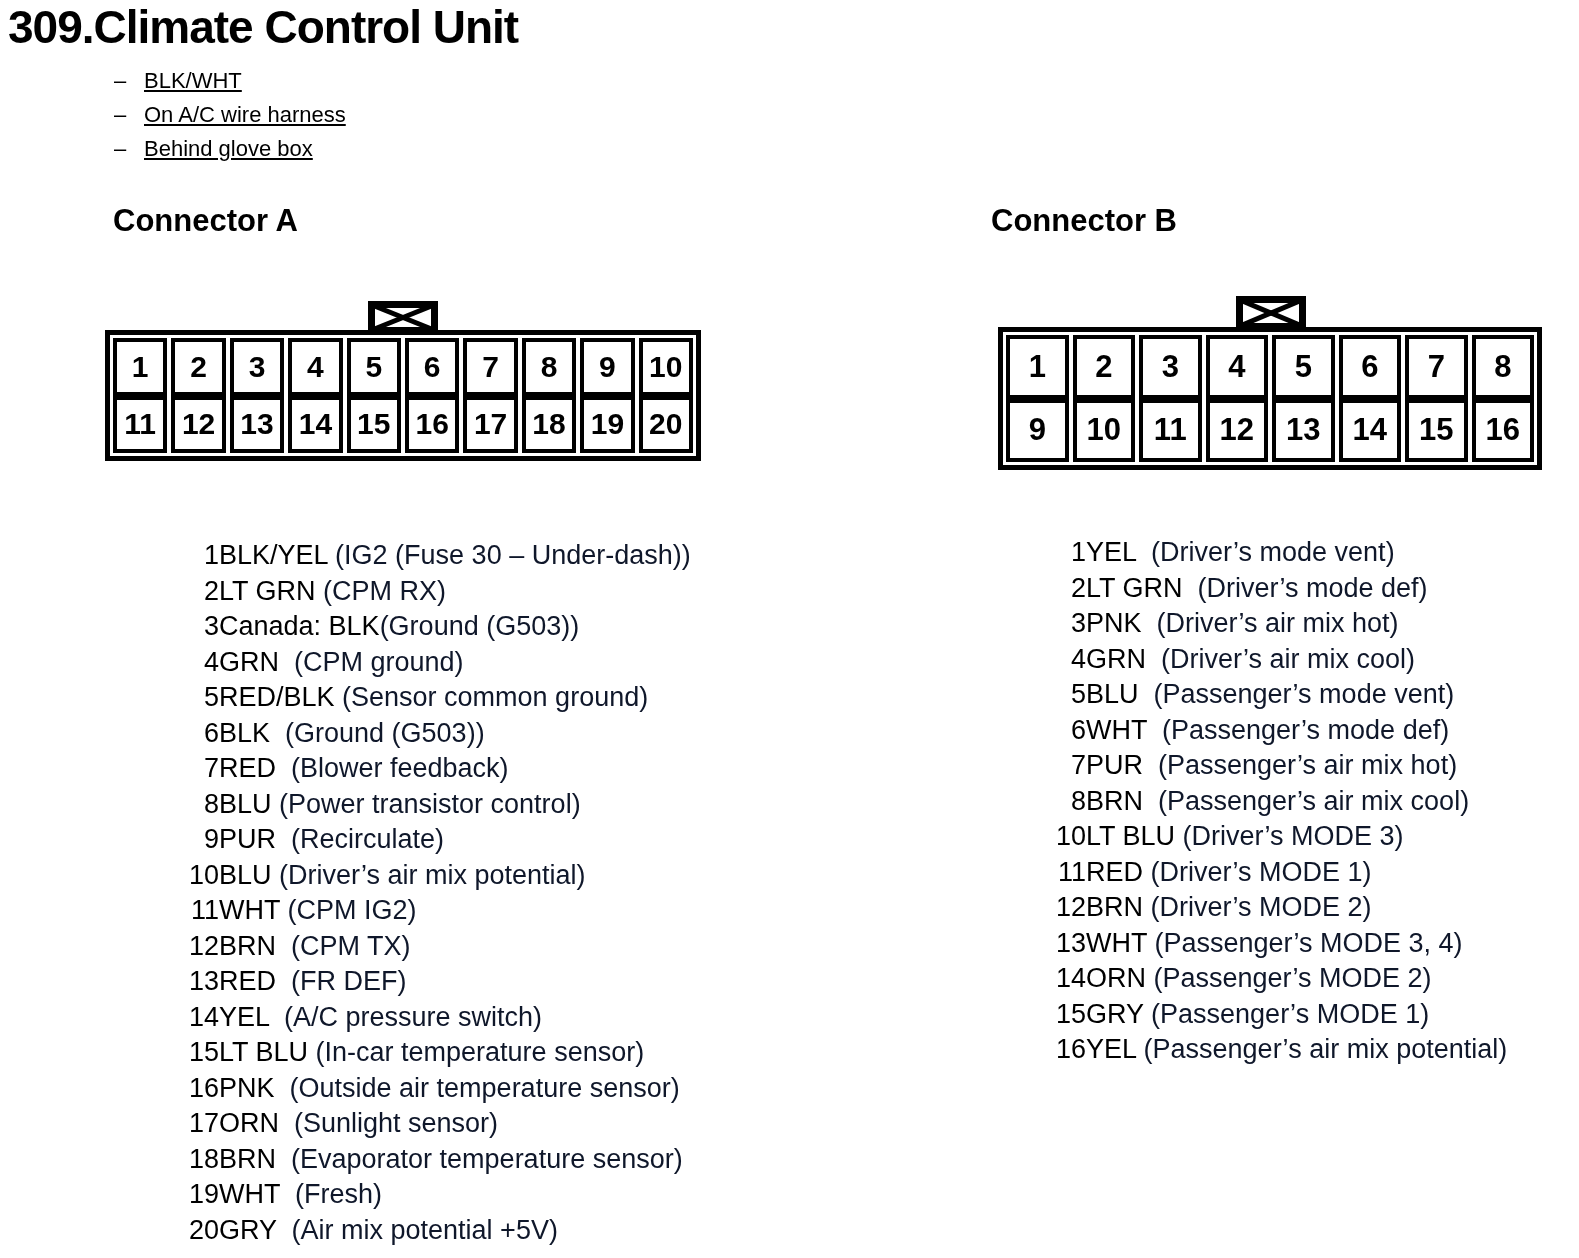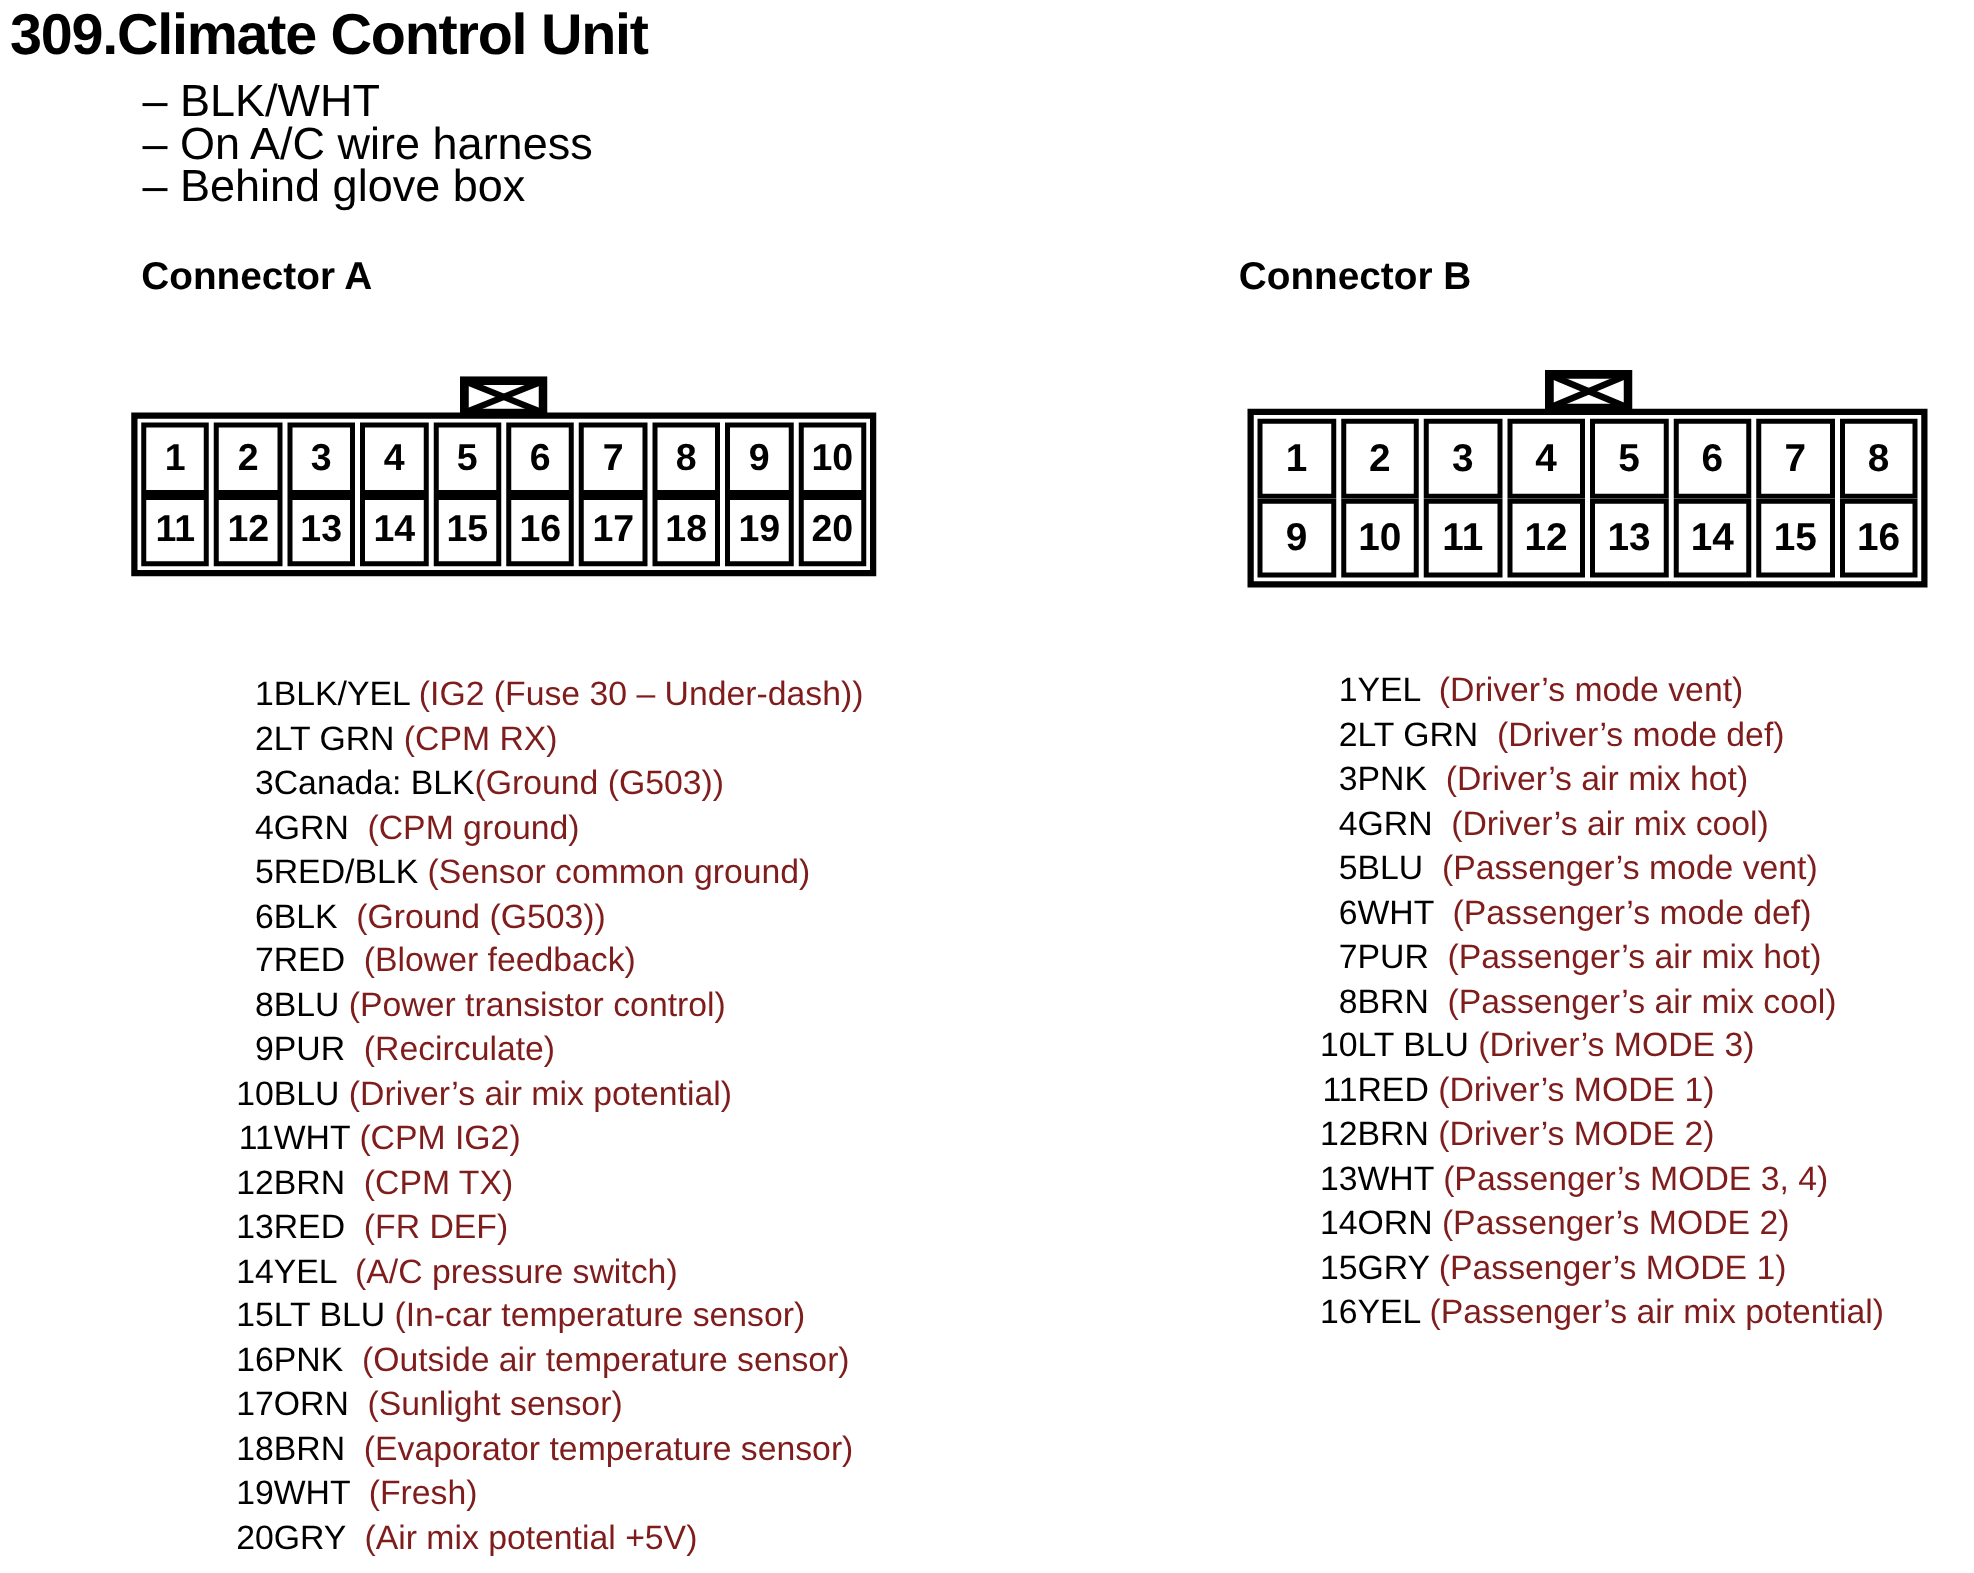--- a/index.html
+++ b/index.html
@@ -6,21 +6,21 @@
   .page {
     position:relative; width:1579px; height:1258px; background:#ffffff;
     font-family:"Liberation Sans", sans-serif; color:#000;
     overflow:hidden;
   }
   .doc-title {
     position:absolute; left:8px; top:0px;
     font-size:46px; font-weight:bold; letter-spacing:-1px;
     white-space:nowrap;
   }
-  .notes { position:absolute; left:114px; top:64px; font-size:36px; }
+  .notes { position:absolute; left:114px; top:64px; font-size:22px;text-decoration:underline; }
   .note-row { height:34px; line-height:34px; white-space:pre; }
   .note-dash { display:inline-block; width:30px; }
   .conn-label {
     position:absolute; top:203px; font-size:31px; font-weight:bold; white-space:nowrap;
   }
   .label-a { left:113px; }
   .label-b { left:991px; }
 
   .pin-grid {
     position:absolute; box-sizing:border-box;
@@ -43,21 +43,21 @@
   .bowtie-b { left:1236px; top:296px; }
 
   .pin-list { position:absolute; font-size:27px; }
   .list-a { left:187px; top:538px; }
   .list-b { left:1056px; top:535px; }
   .pin-row { height:35.5px; line-height:35.5px; white-space:pre; }
   .pin-num { display:inline-block; text-align:right; }
   .list-a .pin-num { width:32px; }
   .list-b .pin-num { width:30px; }
   .pin-color { color:#000000;margin-top:36px; }
-  .pin-func { color:#7f1d1d;margin-top:34px; }
+  .pin-func { color:#0f172a;margin-top:34px; }
 </style>
 </head>
 <body>
 
 <div class="page">
 
   <div class="doc-title">309.Climate Control Unit</div>
 
   <div class="notes">
 

